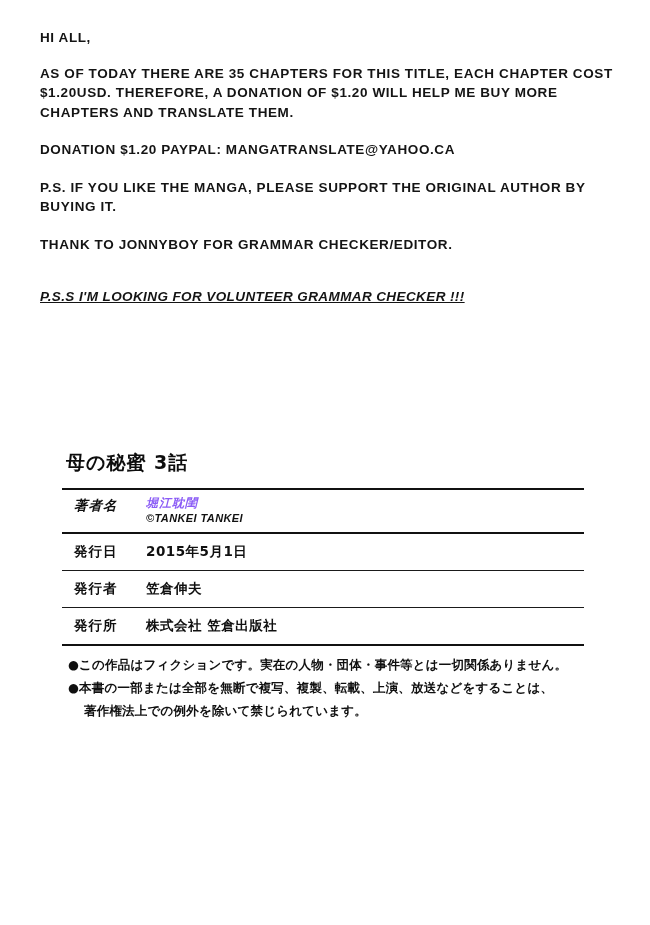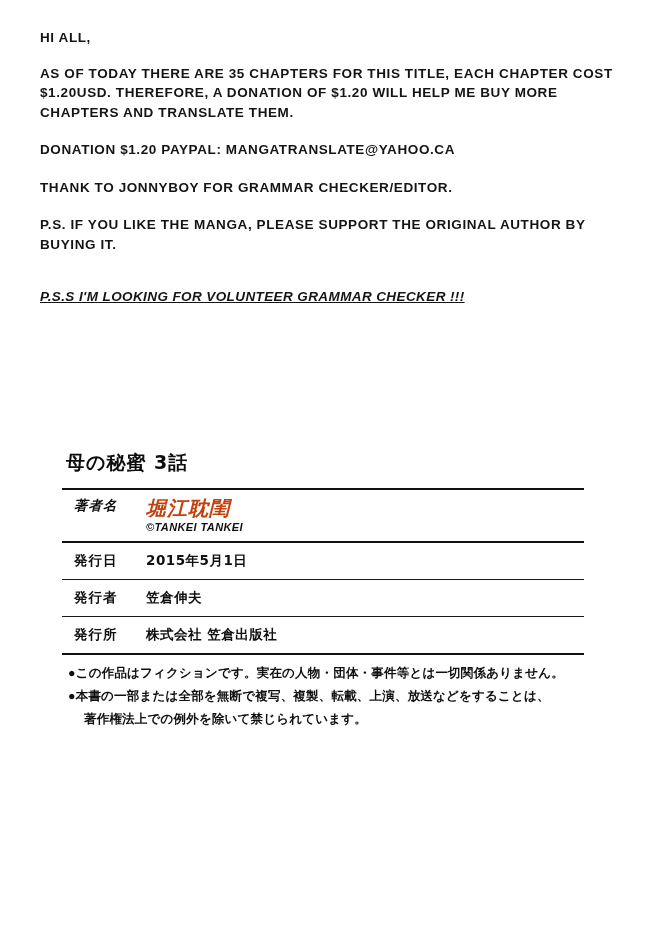--- a/index.html
+++ b/index.html
@@ -97,25 +97,25 @@
     font-weight: 700;
     color: #101010;
     letter-spacing: 0.5px;
   }
 
   .author-row {
     padding: 7px 0 8px 0;
     font-style: italic;
   }
   .author-name {
-    font-size: 20px;
+    font-size: 12px;
     font-weight: 700;
     letter-spacing: 1px;
     line-height: 1.1;
-    color: #c2410c;
+    color: #8b5cf6;
   }
   .author-romaji {
     font-size: 11px;
     font-weight: 700;
     letter-spacing: 0.4px;
     margin-top: 2px;
     color: #111111;
     font-family: "Liberation Sans", sans-serif;
   }
 
@@ -123,37 +123,36 @@
     margin-top: 10px;
     padding-left: 6px;
   }
   .disclaimer p {
     margin: 0 0 4px 0;
     font-size: 12.5px;
     font-weight: 700;
     line-height: 1.5;
     color: #101010;
     letter-spacing: 0.2px;
-    font-family: Liberation Mono, monospace;
   }
   .disclaimer p.indent {
     padding-left: 16px;
   }
 </style>
 </head>
 <body>
 
 <div class="page">
 
   <div class="note">
     <p class="tight">Hi all,</p>
     <p>As of today there are 35 chapters for this title, each chapter cost $1.20USD. Therefore, a donation of $1.20 will help me buy more chapters and translate them.</p>
     <p>Donation $1.20 Paypal: mangatranslate@yahoo.ca</p>
+    <p>P.S. If you like the manga, please support the original author by buying it.</p>
     <p>Thank to Jonnyboy for grammar checker/editor.</p>
-    <p>P.S. If you like the manga, please support the original author by buying it.</p>
     <p class="italic-underline">P.S.S I'm looking for volunteer grammar checker !!!</p>
   </div>
 
   <div class="colophon">
 
     <div class="colophon-title">母の秘蜜 3話</div>
 
     <div class="rule"></div>
 
     <div class="row author-row">

